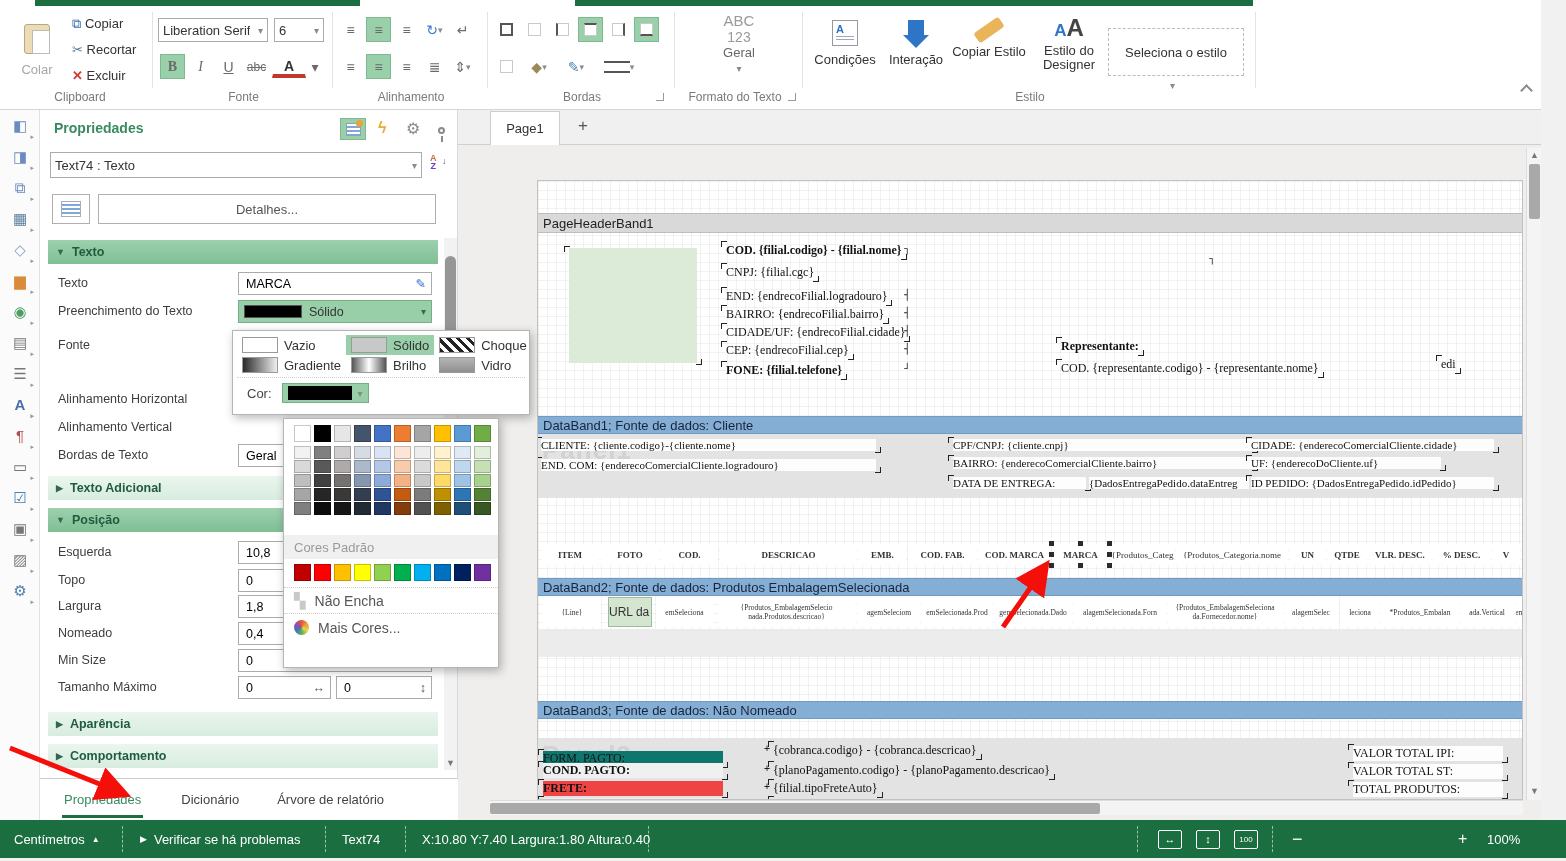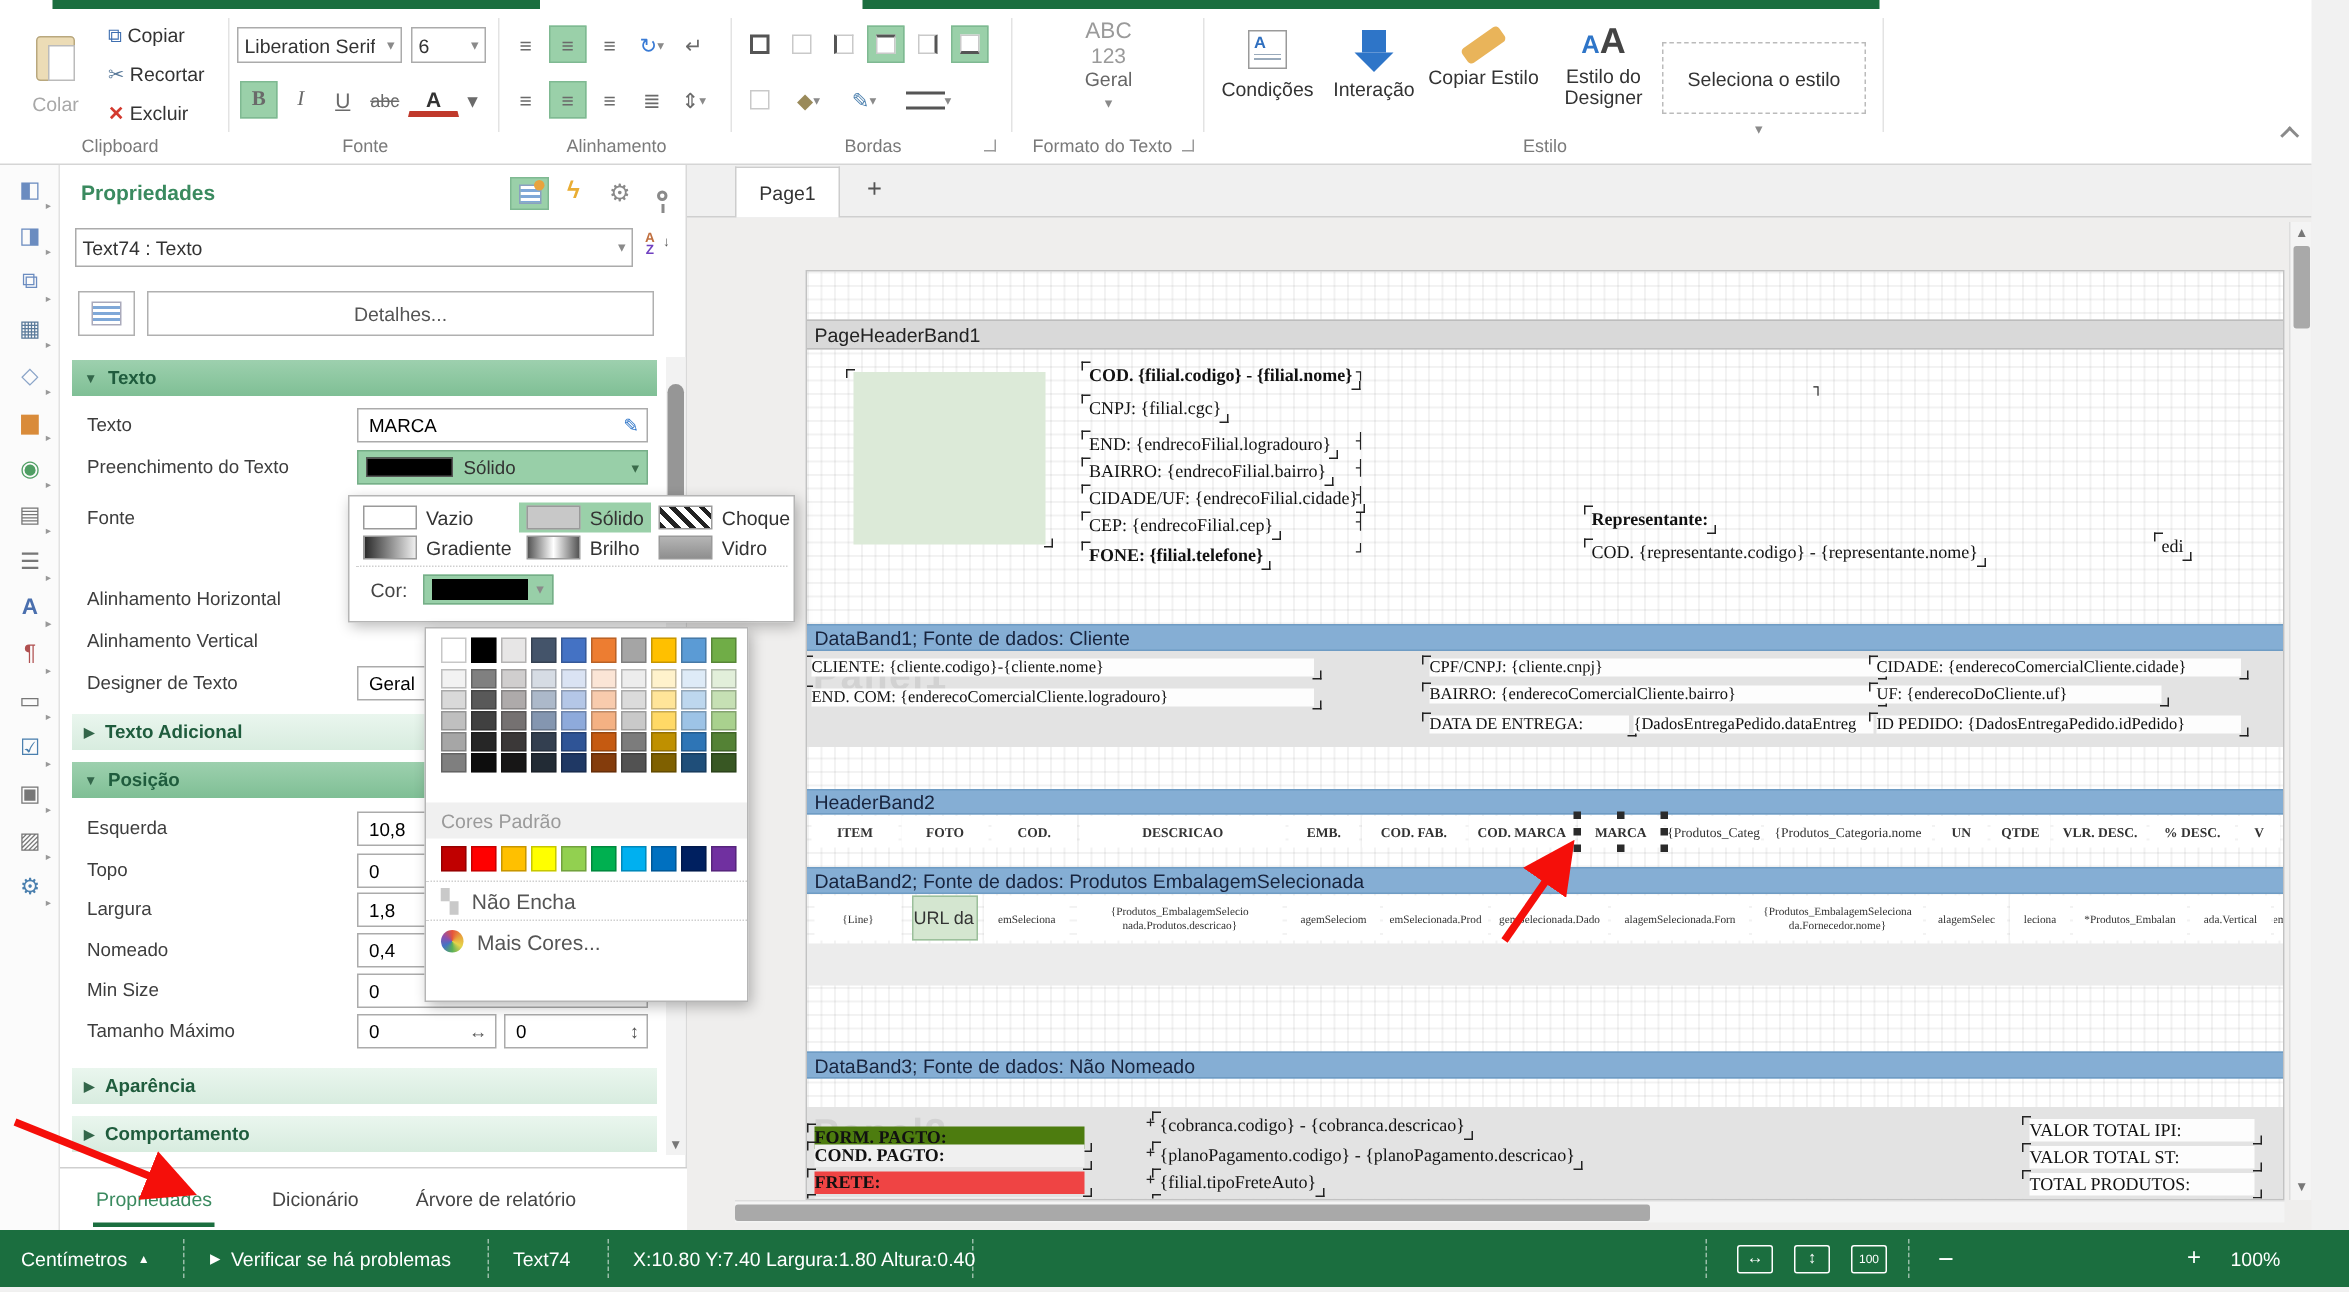--- a/index.html
+++ b/index.html
@@ -317,21 +317,21 @@
   <span class="plab" style="top:194px">Preenchimento do Texto</span>
   <div class="pctl green-ctl" style="top:190px">
     <span style="width: 58px; height: 13px; border: 1px solid rgb(85, 85, 85); margin-right: 7px; background: rgb(0, 0, 0);"></span>
     <span>Sólido</span>
     <span class="dda" style="color:#3a6b4a">▾</span>
   </div>
 
   <span class="plab" style="top:228px">Fonte</span>
   <span class="plab" style="top:282px">Alinhamento Horizontal</span>
   <span class="plab" style="top:310px">Alinhamento Vertical</span>
-  <span class="plab" style="top:338px">Designer de Texto</span>
+  <span class="plab" style="top:338px">Bordas de Texto</span>
   <div class="pctl" style="top:334px;width:100px">
     <input value="Geral" style="">
   </div>
 
   <div class="sec light" style="top:366px">
       <span class="sarw">▶</span>
       <span>Texto Adicional</span>
     </div>
   <div class="sec" style="top:398px">
       <span class="sarw">▼</span>
@@ -434,23 +434,20 @@
       <span class="rpt cm" style="left:3px;top:25px;width:335px;background:#fdfdfd;font-size:11px">END. COM: {enderecoComercialCliente.logradouro}</span>
       <span class="rpt cm" style="left:415px;top:5px;width:300px;background:#fdfdfd;font-size:11px">CPF/CNPJ: {cliente.cnpj}</span>
       <span class="rpt cm" style="left:415px;top:23px;width:300px;background:#fdfdfd;font-size:11px">BAIRRO: {enderecoComercialCliente.bairro}</span>
       <span class="rpt cm" style="left:415px;top:43px;width:133px;background:#fdfdfd;font-size:11px">DATA DE ENTREGA:</span>
       <span class="rpt cm" style="left:551px;top:43px;width:160px;background:#fdfdfd;font-size:11px;overflow:hidden">{DadosEntregaPedido.dataEntreg</span>
       <span class="rpt cm" style="left:713px;top:5px;width:243px;background:#fdfdfd;font-size:11px">CIDADE: {enderecoComercialCliente.cidade}</span>
       <span class="rpt cm" style="left:713px;top:23px;width:190px;background:#fdfdfd;font-size:11px">UF: {enderecoDoCliente.uf}</span>
       <span class="rpt cm" style="left:713px;top:43px;width:243px;background:#fdfdfd;font-size:11px">ID PEDIDO: {DadosEntregaPedido.idPedido}</span>
     </div>
 
-    <div class="bandbar bb-blue" style="top:345px;height:17px">
-        <span>HeaderBand2</span>
-      </div>
     <div class="abs" style="left:0;top:362px;width:986px;height:23px">
       <span class="hcell cm" style="left:3px;width:58px">ITEM</span>
       <span class="hcell cm" style="left:63px;width:58px">FOTO</span>
       <span class="hcell cm" style="left:123px;width:57px">COD.</span>
       <span class="hcell cm" style="left:182px;width:137px">DESCRICAO</span>
       <span class="hcell cm" style="left:321px;width:47px">EMB.</span>
       <span class="hcell cm" style="left:370px;width:69px">COD. FAB.</span>
       <span class="hcell cm" style="left:441px;width:71px">COD. MARCA</span>
       <span class="hcell" style="left:514px;width:57px;overflow:visible">
         <span>MARCA</span>
@@ -491,21 +488,21 @@
       <span class="dcell cm" style="left:922px;width:54px">ada.Vertical</span>
       <span class="dcell cm" style="left:978px;width:8px">gemS</span>
     </div>
     <div class="abs" style="left:0;top:448px;width:986px;height:28px;background:#ececec"></div>
 
     <div class="bandbar bb-blue" style="top:520px">
         <span>DataBand3; Fonte de dados: Não Nomeado</span>
       </div>
     <div class="graybody" style="top:557px;height:63px;overflow:hidden">
       <span class="wm" style="left:4px;top:2px">Panel2</span>
-      <span class="rpt cm" style="left:5px;top:13px;font-weight:bold;background:#4d7c0f;width:180px">FORM. PAGTO:</span>
+      <span class="rpt cm" style="left:5px;top:13px;font-weight:normal;background:#0f766e;width:180px">FORM. PAGTO:</span>
       <span class="rpt cm" style="left:235px;top:5px">{cobranca.codigo} - {cobranca.descricao}</span>
       <span class="rpt cm" style="left:5px;top:25px;font-weight:bold;background:#f0f0f0;width:180px">COND. PAGTO:</span>
       <span class="rpt cm" style="left:235px;top:25px">{planoPagamento.codigo} - {planoPagamento.descricao}</span>
       <span class="rpt cm" style="left:5px;top:43px;font-weight:bold;background:#ef4444;width:180px">FRETE:</span>
       <span class="rpt cm" style="left:235px;top:43px">{filial.tipoFreteAuto}</span>
       <span class="rpt cm" style="left:5px;top:60px;font-weight:bold;background:#f0f0f0;width:180px">TRANSPORTADORA</span>
       <span class="rpt cm" style="left:235px;top:60px">{transportadora</span>
       <span class="tick" style="left:226px;top:5px">+</span>
       <span class="tick" style="left:226px;top:25px">+</span>
       <span class="tick" style="left:226px;top:43px">+</span>

